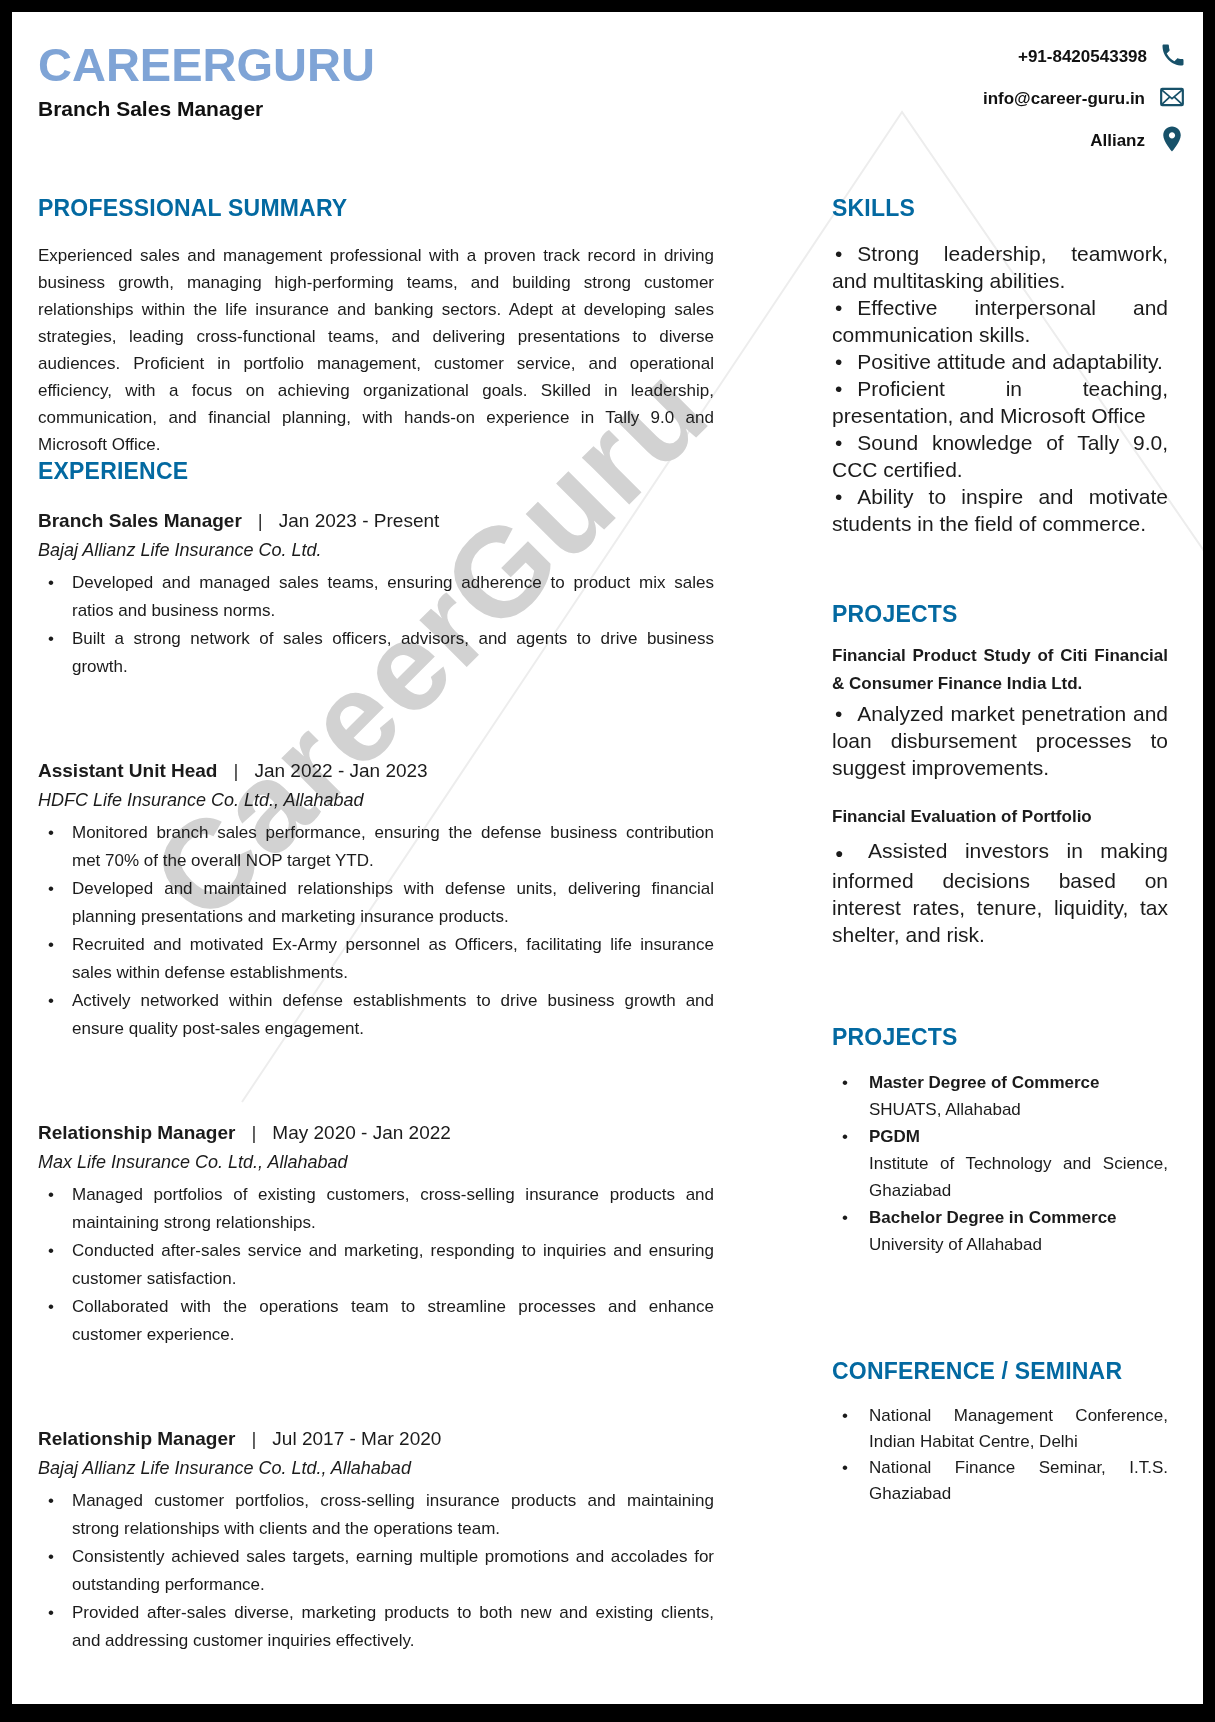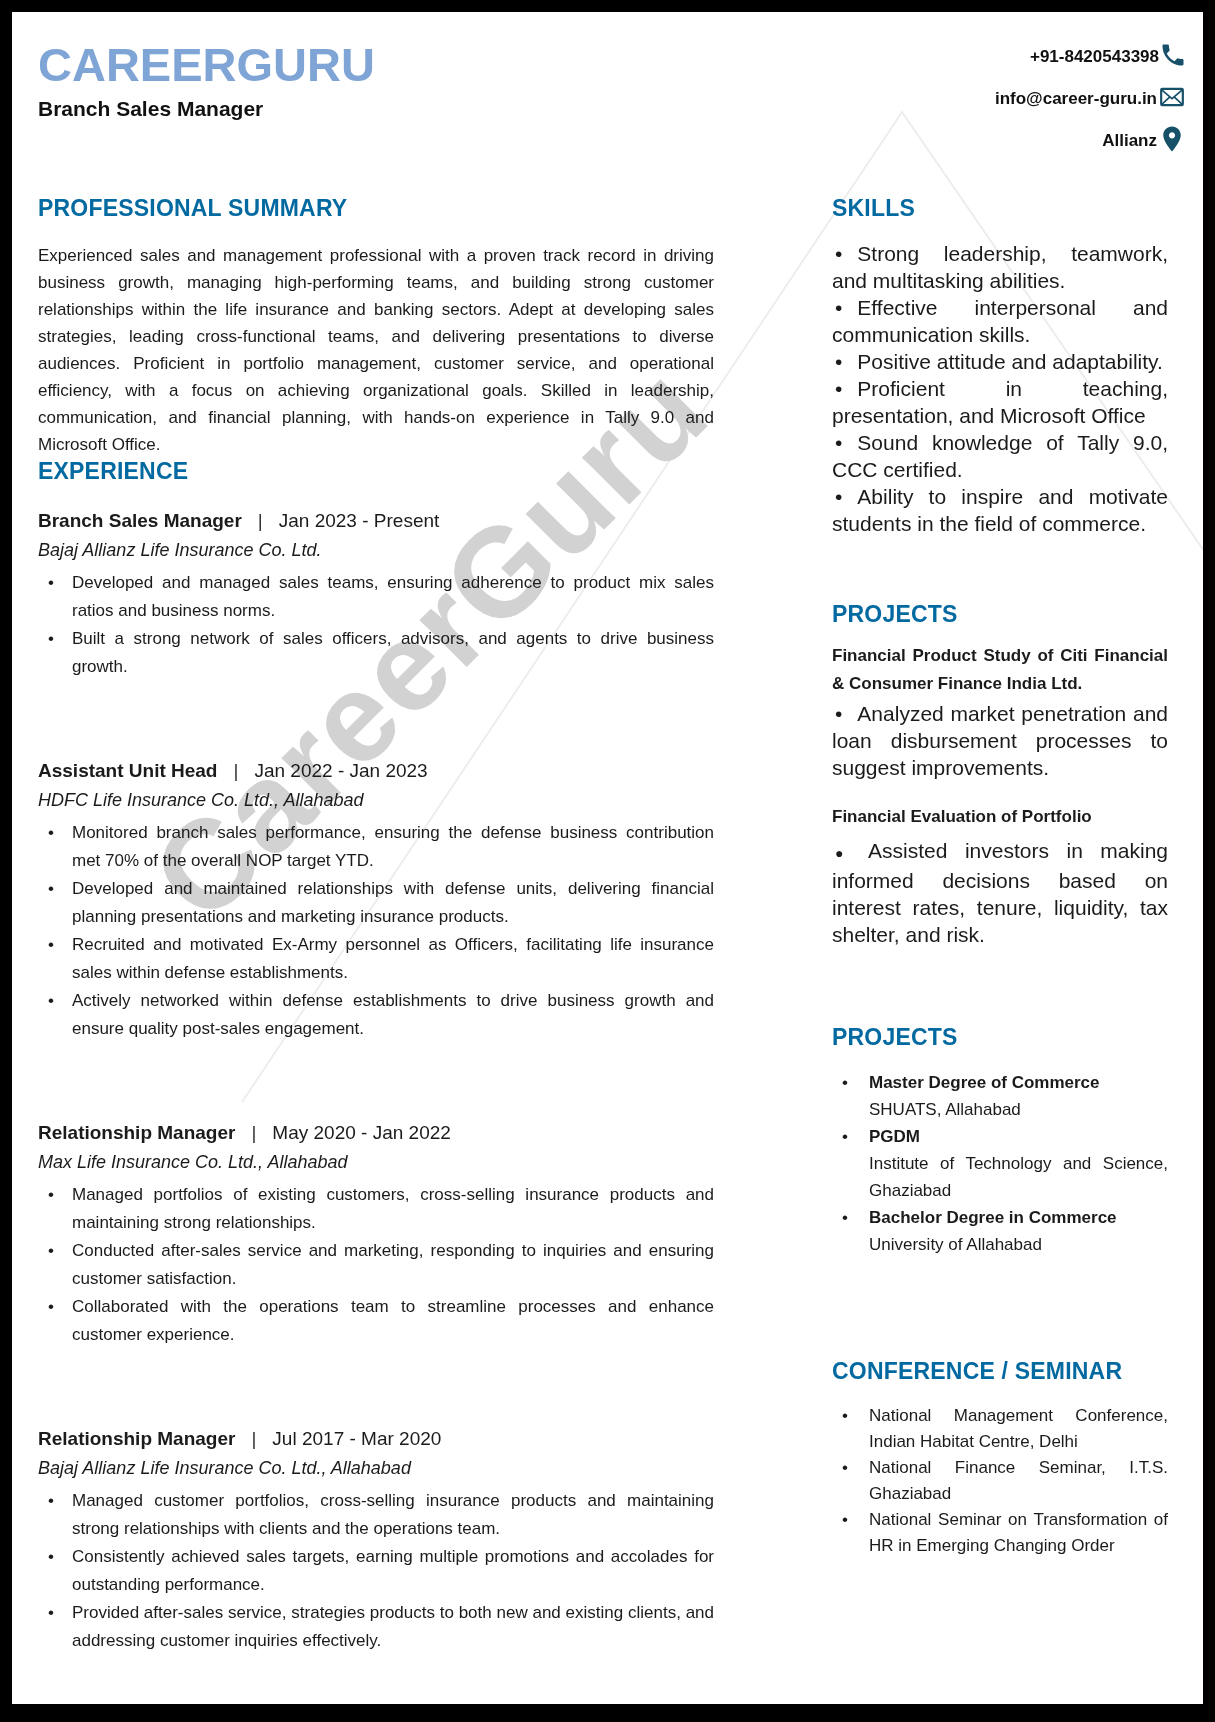--- a/index.html
+++ b/index.html
@@ -27,21 +27,21 @@
   .bg-lines { position:absolute; left:0; top:0; z-index:0; }
 
   
   .header { position:absolute; left:26px; top:26px; z-index:2; }
   .name { font-size:47px; line-height:54px; font-weight:bold; color:#7fa4d6; }
   .subtitle { font-size:21px; line-height:26px; font-weight:bold; color:#111; margin-top:4px; }
 
   .contact { position:absolute; right:16px; top:30px; z-index:2; }
   .contact-row {
     display:flex; align-items:center; justify-content:flex-end;
-    height:30px; margin-bottom:12px;
+    gap:12px; height:30px; margin-bottom:12px;
     font-size:17px; font-weight:bold; color:#111;
   }
   .contact-row svg { flex:0 0 auto; }
 
   
   .col-left  { position:absolute; left:26px;  top:183px; width:676px; z-index:1; }
   .col-right { position:absolute; left:820px; top:183px; width:336px; z-index:1; }
 
   h2.sec {
     font-size:23px; line-height:27px; font-weight:bold;
@@ -182,21 +182,21 @@
     </div>
 
     <div class="job">
       <div class="job-title-line">
         <span class="job-title">Relationship Manager</span><span class="job-sep">|</span><span class="job-dates">Jul 2017 - Mar 2020</span>
       </div>
       <div class="job-company">Bajaj Allianz Life Insurance Co. Ltd., Allahabad</div>
       <ul class="xp">
         <li>Managed customer portfolios, cross-selling insurance products and maintaining strong relationships with clients and the operations team.</li>
         <li>Consistently achieved sales targets, earning multiple promotions and accolades for outstanding performance.</li>
-        <li>Provided after-sales service, strategies products to both new and existing clients, and addressing customer inquiries effectively.</li>
+        <li>Provided after-sales diverse, marketing products to both new and existing clients, and addressing customer inquiries effectively.</li>
       </ul>
     </div>
   </div>
 
   <div class="col-right">
     <h2 class="sec" id="skills-heading">SKILLS</h2>
     <div class="skills-list">
       <p class="bullet-par">Strong leadership, teamwork, and multitasking abilities.</p>
       <p class="bullet-par">Effective interpersonal and communication skills.</p>
       <p class="bullet-par">Positive attitude and adaptability.</p>
@@ -226,17 +226,16 @@
       <li>
         <span class="degree">Bachelor Degree in Commerce</span>
         <span class="inst">University of Allahabad</span>
       </li>
     </ul>
 
     <h2 class="sec" id="conference-heading">CONFERENCE / SEMINAR</h2>
     <ul class="conf">
       <li>National Management Conference, Indian Habitat Centre, Delhi</li>
       <li>National Finance Seminar, I.T.S. Ghaziabad</li>
-      <li>National Seminar on Transformation of HR in Emerging Changing Order</li>
     </ul>
   </div>
 
 </div>
 
 </body></html>

